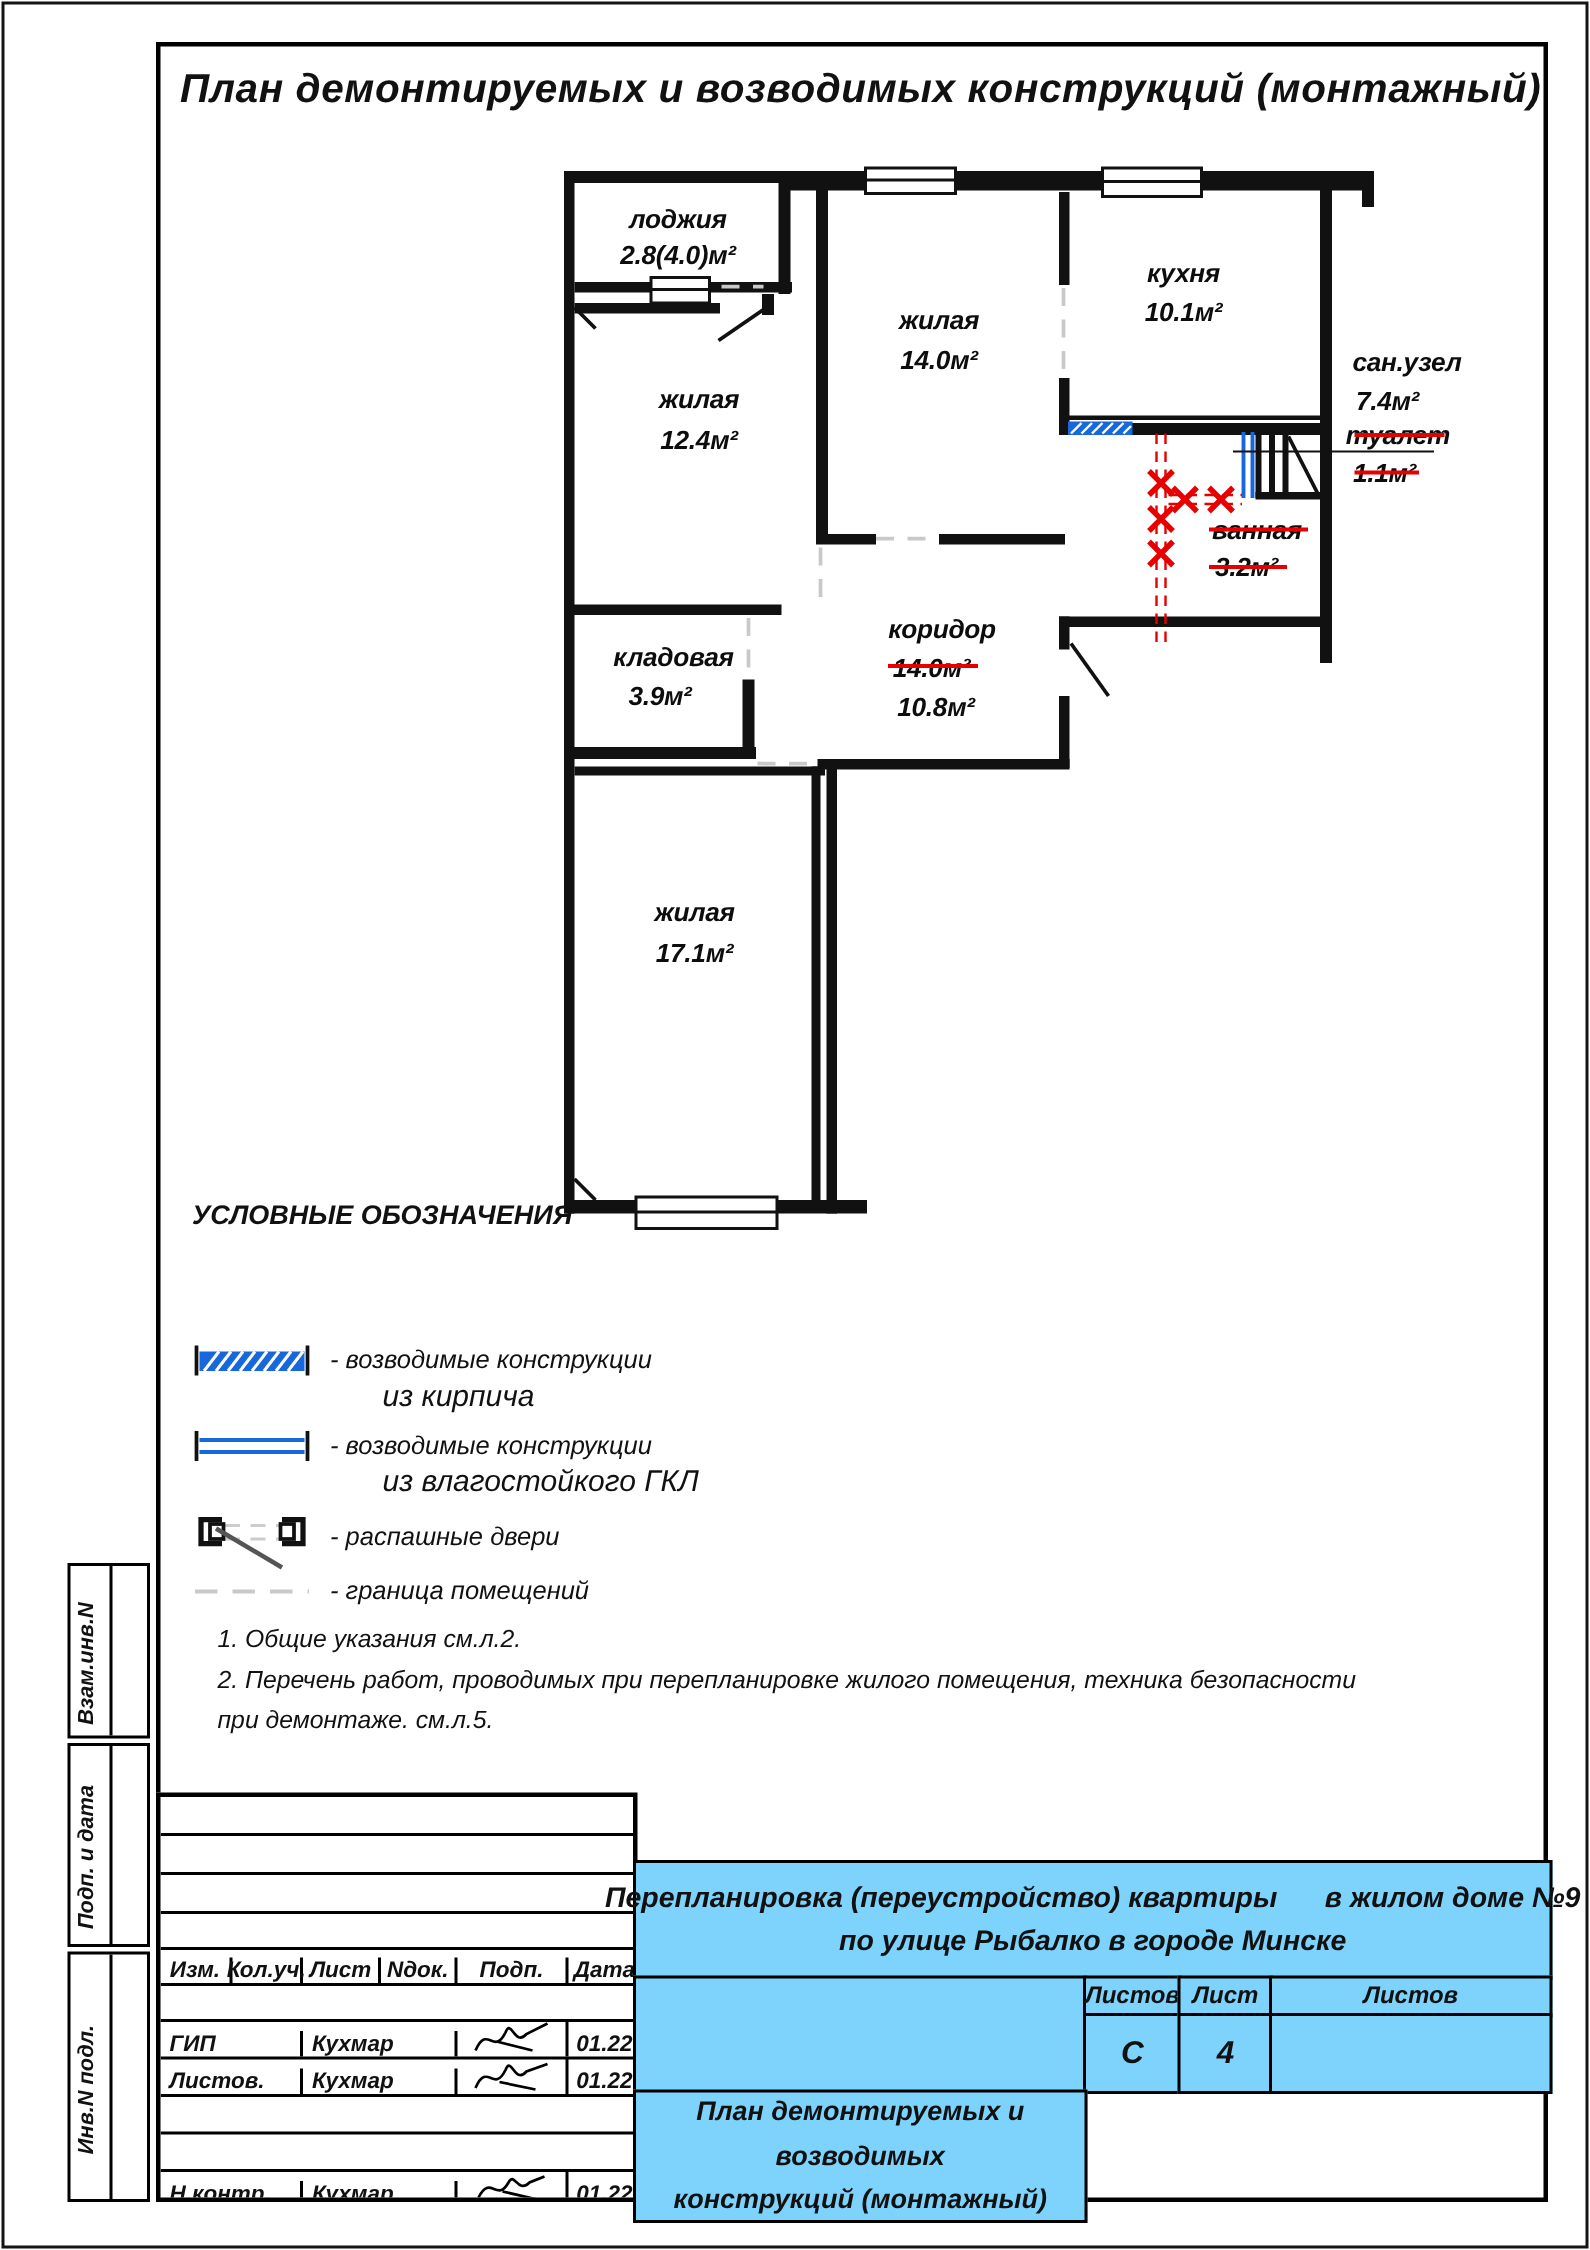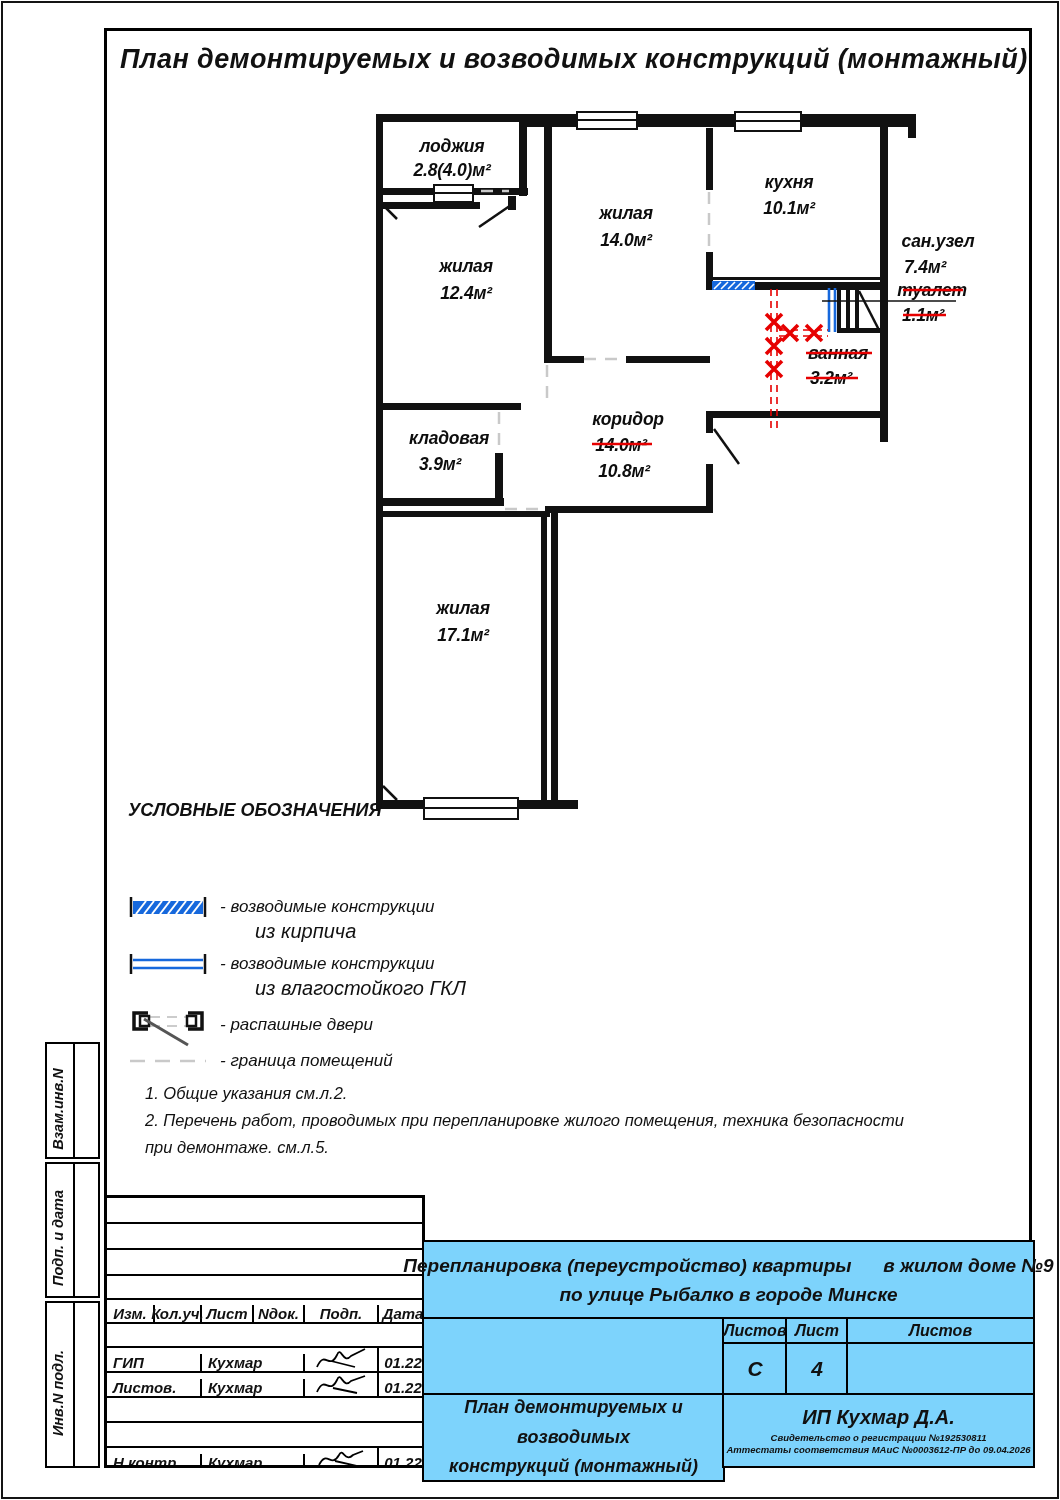--- a/index.html
+++ b/index.html
@@ -372,25 +372,20 @@
   </div>
   <div class="cellbox" style="left:846px;top:1342px;width:189px;height:54px;">
     <span class="stage-val"></span>
   </div>
 
   <div class="cellbox doct" style="left:422px;top:1393px;width:303px;height:89px;">
     <div>План демонтируемых и возводимых</div>
     <div>конструкций (монтажный)</div>
   </div>
 
-  <div class="cellbox" style="left:722px;top:1393px;width:313px;height:75px;">
-    <div class="firm1">ИП Кухмар Д.А.</div>
-    <div class="firm2">Свидетельство о регистрации №192530811</div>
-    <div class="firm3">Аттестаты соответствия МАиС №0003612-ПР до 09.04.2026</div>
-  </div>
 
   <div class="vstamp" style="top:1042px;height:117px;">
     <div class="inner"></div>
     <div class="vlabel">Взам.инв.N</div>
   </div>
   <div class="vstamp" style="top:1162px;height:136px;">
     <div class="inner"></div>
     <div class="vlabel">Подп. и дата</div>
   </div>
   <div class="vstamp" style="top:1301px;height:167px;">

